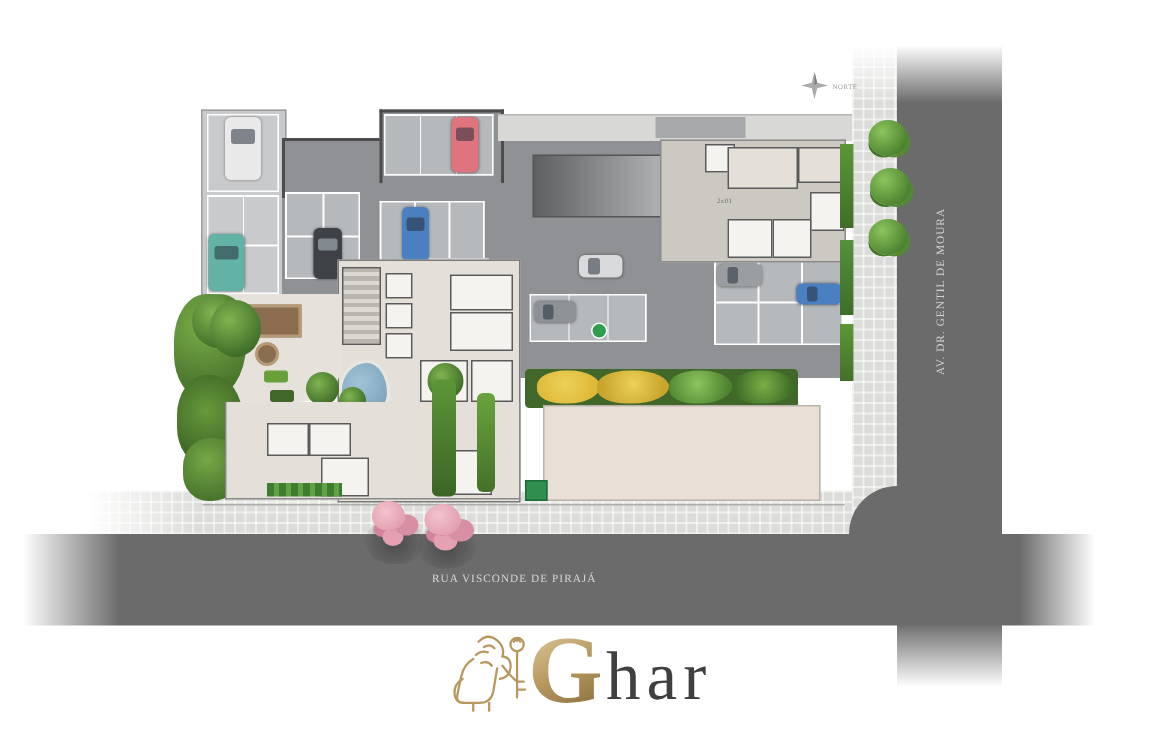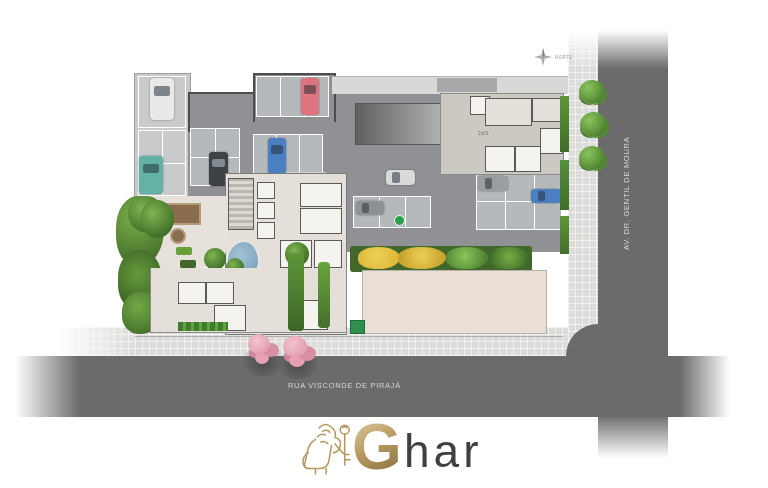--- a/index.html
+++ b/index.html
@@ -1,17 +1,17 @@
 <!DOCTYPE html>
 <html style="--road: #6b6b6b; --sidewalk: #dcdcda; --garage: #8f9194; --stall: #b6b9bb; --annex: #c8cacc; --beige: #e4e0d9; --plaza: #e9dfd6; --wall: #4c4c4c; --white_room: #f4f3f0; --green: #69a03c; --green_dark: #41682a; --green_bright: #82b74e; --grass: #a6c083; --yellow: #dfba3a; --pink: #e5a1b1; --pool: #7ea6bf; --gold: #b6985f; --gold_light: #d8c496; --text_light: #d8d6d2; --car_red: #e0747e; --car_blue: #4a7fc1; --car_teal: #63b2a6;"><head>
 <meta charset="utf-8">
 <style>
   html,body{margin:0;padding:0;background:#fff;}
   #canvas{position:relative;width:768px;height:488px;background:#fff;overflow:hidden;
-          font-family:Liberation Sans, sans-serif;}
+          font-family:Liberation Serif, serif;}
   .p{position:absolute;}
   
   .road-v{background:linear-gradient(to bottom,#fff 0%,var(--road,#6b6b6b) 9%,var(--road,#6b6b6b) 90%,#fff 100%);}
   .road-h{background:linear-gradient(to right,#fff 0%,var(--road,#6b6b6b) 9%,var(--road,#6b6b6b) 93%,#fff 100%);}
   .sidewalk{background-color:var(--sidewalk,#dcdcda);
     background-image:linear-gradient(rgba(255,255,255,.55) 1px,transparent 1px),
                      linear-gradient(90deg,rgba(255,255,255,.55) 1px,transparent 1px);
     background-size:7px 7px;}
   .fade-l{-webkit-mask-image:linear-gradient(to right,transparent 0,#000 14%);
           mask-image:linear-gradient(to right,transparent 0,#000 14%);}

